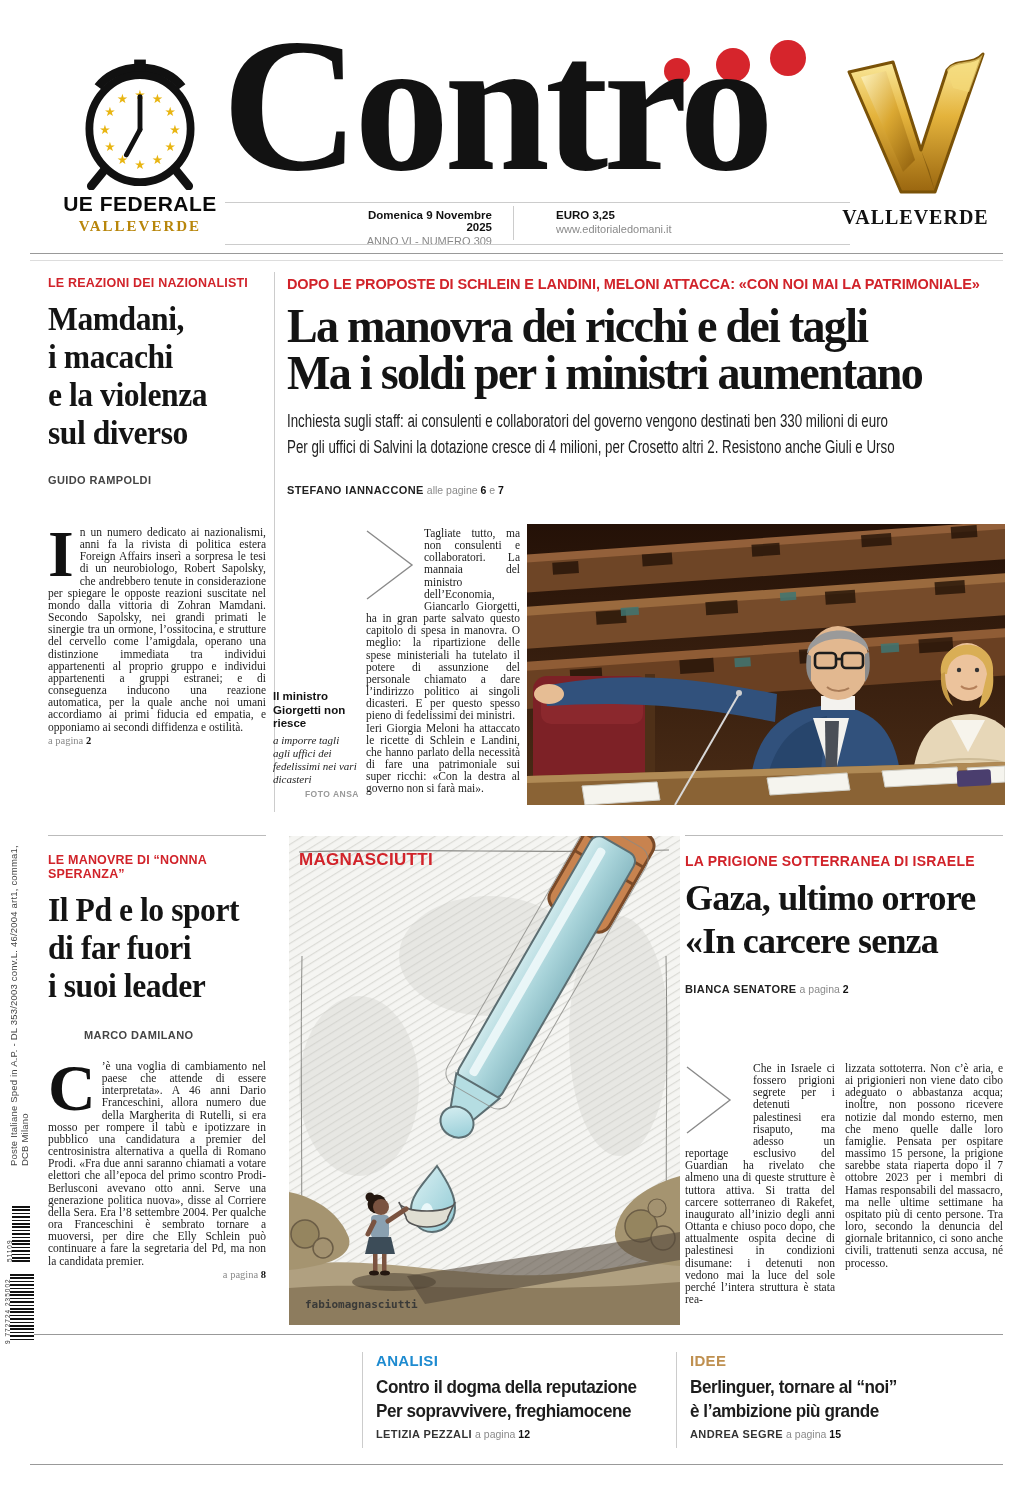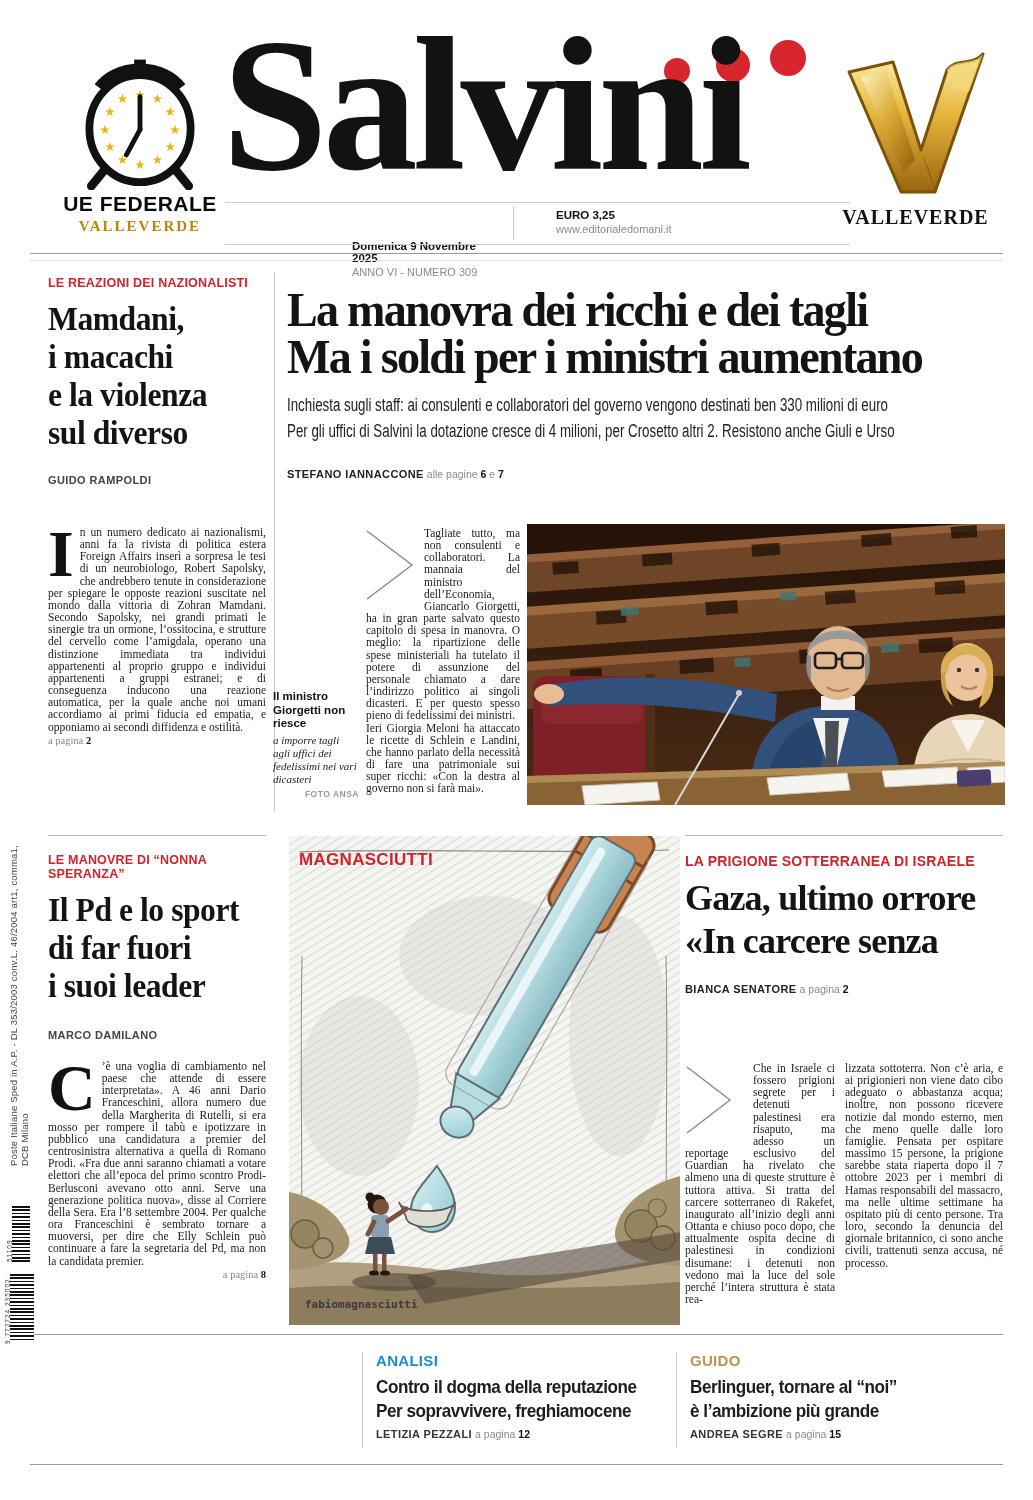--- a/index.html
+++ b/index.html
@@ -63,25 +63,25 @@
       </g>
       <line x1="75" y1="88" x2="75" y2="54" stroke="#111" stroke-width="5" stroke-linecap="round"></line>
       <line x1="75" y1="88" x2="61" y2="114" stroke="#111" stroke-width="5" stroke-linecap="round"></line>
     </svg>
     <div style="font-size:21px;font-weight:700;letter-spacing:.5px;text-align:center;color:#0a0a0a;margin-top:2px;">UE FEDERALE</div>
     <div class="serif" style="font-size:15px;font-weight:700;letter-spacing:2px;text-align:center;color:#b8860b;margin-top:2px;">VALLEVERDE</div>
   </div>
 
   <div class="abs" style="left:664px;top:58px;width:26px;height:26px;border-radius:50%;background:#d6252c;z-index:1;"></div>
   <div class="abs" style="left:716px;top:48px;width:34px;height:34px;border-radius:50%;background:#d6252c;z-index:1;"></div>
-  <div class="abs serif" style="left:222px;top:10px;width:640px;font-size:190px;line-height:1;font-weight:700;letter-spacing:-5px;color:#121212;z-index:2;">Salvini</div>
+  <div class="abs serif" style="left:222px;top:10px;width:640px;font-size:190px;line-height:1;font-weight:700;letter-spacing:-5px;color:#121212;z-index:2;">Contro</div>
   <div class="abs" style="left:770px;top:40px;width:36px;height:36px;border-radius:50%;background:#d6252c;z-index:3;"></div>
 
   <div class="abs hrule" style="left:225px;top:202px;width:625px;background:#ccc;"></div>
-  <div class="abs" style="left:352px;top:209px;width:140px;text-align:left;margin-top:31px;">
+  <div class="abs" style="left:352px;top:209px;width:140px;text-align:right;">
     <div style="font-size:11.5px;font-weight:700;color:#111;">Domenica 9 Novembre 2025</div>
     <div style="font-size:11px;color:#8a8a8a;margin-top:2px;">ANNO VI - NUMERO 309</div>
   </div>
   <div class="abs vrule" style="left:513px;top:206px;height:34px;"></div>
   <div class="abs" style="left:556px;top:209px;width:160px;">
     <div style="font-size:11.5px;font-weight:700;color:#111;">EURO 3,25</div>
     <div style="font-size:11px;color:#8a8a8a;margin-top:2px;">www.editorialedomani.it</div>
   </div>
   <div class="abs hrule" style="left:225px;top:244px;width:625px;background:#ccc;"></div>
 
@@ -122,20 +122,21 @@
   </div>
   <div class="abs body-txt" style="left:48px;top:526px;width:218px;">
     <span class="dropcap">I</span><span>n un numero dedicato ai nazionalismi, anni fa la rivista di politica estera Foreign Affairs inserì a sorpresa le tesi di un neurobiologo, Robert Sapolsky, che andrebbero tenute in considerazione per spiegare le opposte reazioni suscitate nel mondo dalla vittoria di Zohran Mamdani. Secondo Sapolsky, nei grandi primati le sinergie tra un ormone, l’ossitocina, e strutture del cervello come l’amigdala, operano una distinzione immediata tra individui appartenenti al proprio gruppo e individui appartenenti a gruppi estranei; e di conseguenza inducono una reazione automatica, per la quale anche noi umani accordiamo ai primi fiducia ed empatia, e opponiamo ai secondi diffidenza e ostilità.</span>
     <div class="pageref" style="text-align:left;margin-top:2px;">
       <span>a pagina </span><b>2</b>
     </div>
   </div>
   <div class="abs vrule" style="left:274px;top:272px;height:540px;"></div>
 
   <div class="abs" style="left:287px;top:276px;width:718px;">
+    <div class="kicker" style="font-size:14.5px;letter-spacing:-.1px;">DOPO LE PROPOSTE DI SCHLEIN E LANDINI, MELONI ATTACCA: «CON NOI MAI LA PATRIMONIALE»</div>
     <div class="headline hl-main" style="margin-top:10px;">
       <div>La manovra dei ricchi e dei tagli</div>
       <div>Ma i soldi per i ministri aumentano</div>
     </div>
     <div class="deck" style="margin-top:12px;">
       <div>Inchiesta sugli staff: ai consulenti e collaboratori del governo vengono destinati ben 330 milioni di euro</div>
       <div>Per gli uffici di Salvini la dotazione cresce di 4 milioni, per Crosetto altri 2. Resistono anche Giuli e Urso</div>
     </div>
     <div style="margin-top:24px;font-size:11px;">
       <span class="byline">STEFANO IANNACCONE</span>
@@ -248,21 +249,21 @@
   <div class="abs hrule" style="left:48px;top:835px;width:218px;"></div>
   <div class="abs hrule" style="left:685px;top:835px;width:318px;"></div>
 
   <div class="abs" style="left:48px;top:853px;width:218px;">
     <div class="kicker" style="font-size:12.5px;">LE MANOVRE DI “NONNA SPERANZA”</div>
     <div class="headline hl-l" style="margin-top:10px;">
       <div>Il Pd e lo sport</div>
       <div>di far fuori</div>
       <div>i suoi leader</div>
     </div>
-    <div class="byline" style="margin-top:24px;color:#444;">MARCO DAMILANO</div>
+    <div class="byline" style="margin-top:24px;color:#444;margin-left:36px;">MARCO DAMILANO</div>
   </div>
   <div class="abs body-txt" style="left:48px;top:1060px;width:218px;">
     <span class="dropcap">C</span><span>’è una voglia di cambiamento nel paese che attende di essere interpretata». A 46 anni Dario Franceschini, allora numero due della Margherita di Rutelli, si era mosso per rompere il tabù e ipotizzare in pubblico una candidatura a premier del centrosinistra alternativa a quella di Romano Prodi. «Fra due anni saranno chiamati a votare elettori che all’epoca del primo scontro Prodi-Berlusconi avevano otto anni. Serve una generazione politica nuova», disse al Corriere della Sera. Era l’8 settembre 2004. Per qualche ora Franceschini è sembrato tornare a muoversi, per dire che Elly Schlein può continuare a fare la segretaria del Pd, ma non la candidata premier.</span>
     <div class="pageref" style="text-align:right;margin-top:2px;">
       <span>a pagina </span><b>8</b>
     </div>
   </div>
 
   <div class="abs" style="left:289px;top:836px;width:391px;height:489px;">
     <svg width="391" height="489" viewBox="0 0 391 489">
@@ -371,21 +372,21 @@
       <div>Per sopravvivere, freghiamocene</div>
     </div>
     <div style="margin-top:6px;font-size:11px;">
       <span class="byline" style="color:#333;">LETIZIA PEZZALI</span>
       <span class="pageref">a pagina </span><b class="pageref" style="color:#111">12</b>
     </div>
   </div>
   <div class="abs vrule" style="left:676px;top:1352px;height:96px;"></div>
 
   <div class="abs" style="left:690px;top:1352px;width:313px;">
-    <div class="bkick k-gold">GUIDO</div>
+    <div class="bkick k-gold">IDEE</div>
     <div class="bh" style="margin-top:6px;">
       <div>Berlinguer, tornare al “noi”</div>
       <div>è l’ambizione più grande</div>
     </div>
     <div style="margin-top:6px;font-size:11px;">
       <span class="byline" style="color:#333;">ANDREA SEGRE</span>
       <span class="pageref">a pagina </span><b class="pageref" style="color:#111">15</b>
     </div>
   </div>
 

